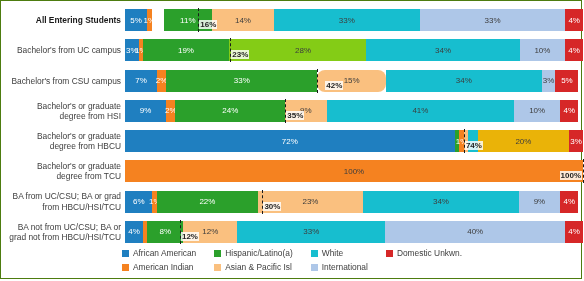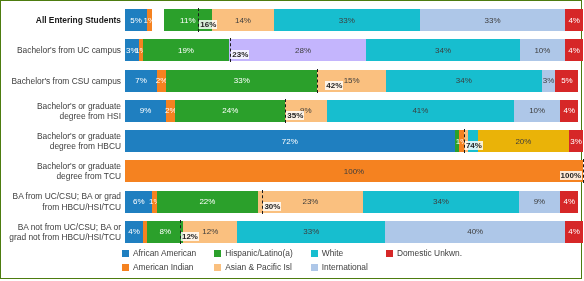--- a/index.html
+++ b/index.html
@@ -153,21 +153,21 @@
         <div class="bar-track">
           <div class="seg" title="African American 3%" style="width: 3%; background: rgb(31, 127, 192);">
             <span class="seg-label">3%</span>
           </div>
           <div class="seg" title="American Indian 1%" style="width: 1%; background: rgb(245, 130, 32);">
             <span class="seg-label">1%</span>
           </div>
           <div class="seg" title="Hispanic/Latino(a) 19%" style="width: 19%; background: rgb(43, 160, 43);">
             <span class="seg-label">19%</span>
           </div>
-          <div class="seg" title="Asian &amp; Pacific Isl 28%" style="width: 28%; background: #c4b5fd; padding-left: 11px;">
+          <div class="seg" title="Asian &amp; Pacific Isl 28%" style="width: 28%; background: #84cc16; padding-left: 11px;">
             <span class="seg-label dark">28%</span>
           </div>
           <div class="seg" title="White 34%" style="width: 34%; background: rgb(23, 190, 207);">
             <span class="seg-label dark">34%</span>
           </div>
           <div class="seg" title="International 10%" style="width: 10%; background: rgb(174, 199, 232);">
             <span class="seg-label dark">10%</span>
           </div>
           <div class="seg" title="Domestic Unkwn. 4%" style="width: 4%; background: rgb(214, 39, 40);">
             <span class="seg-label">4%</span>
@@ -181,21 +181,21 @@
         <div class="bar-track">
           <div class="seg" title="African American 7%" style="width: 7%; background: rgb(31, 127, 192);">
             <span class="seg-label">7%</span>
           </div>
           <div class="seg" title="American Indian 2%" style="width: 2%; background: rgb(245, 130, 32);">
             <span class="seg-label">2%</span>
           </div>
           <div class="seg" title="Hispanic/Latino(a) 33%" style="width: 33%; background: rgb(43, 160, 43);">
             <span class="seg-label">33%</span>
           </div>
-          <div class="seg" title="Asian &amp; Pacific Isl 15%" style="width: 15%; background: rgb(250, 192, 127);">
+          <div class="seg" title="Asian &amp; Pacific Isl 15%" style="width: 15%; background: rgb(250, 192, 127); border-radius: 8px;">
             <span class="seg-label dark">15%</span>
           </div>
           <div class="seg" title="White 34%" style="width: 34%; background: rgb(23, 190, 207);">
             <span class="seg-label dark">34%</span>
           </div>
           <div class="seg" title="International 3%" style="width: 3%; background: rgb(174, 199, 232);">
             <span class="seg-label dark">3%</span>
           </div>
           <div class="seg" title="Domestic Unkwn. 5%" style="width: 5%; background: rgb(214, 39, 40);">
             <span class="seg-label">5%</span>

